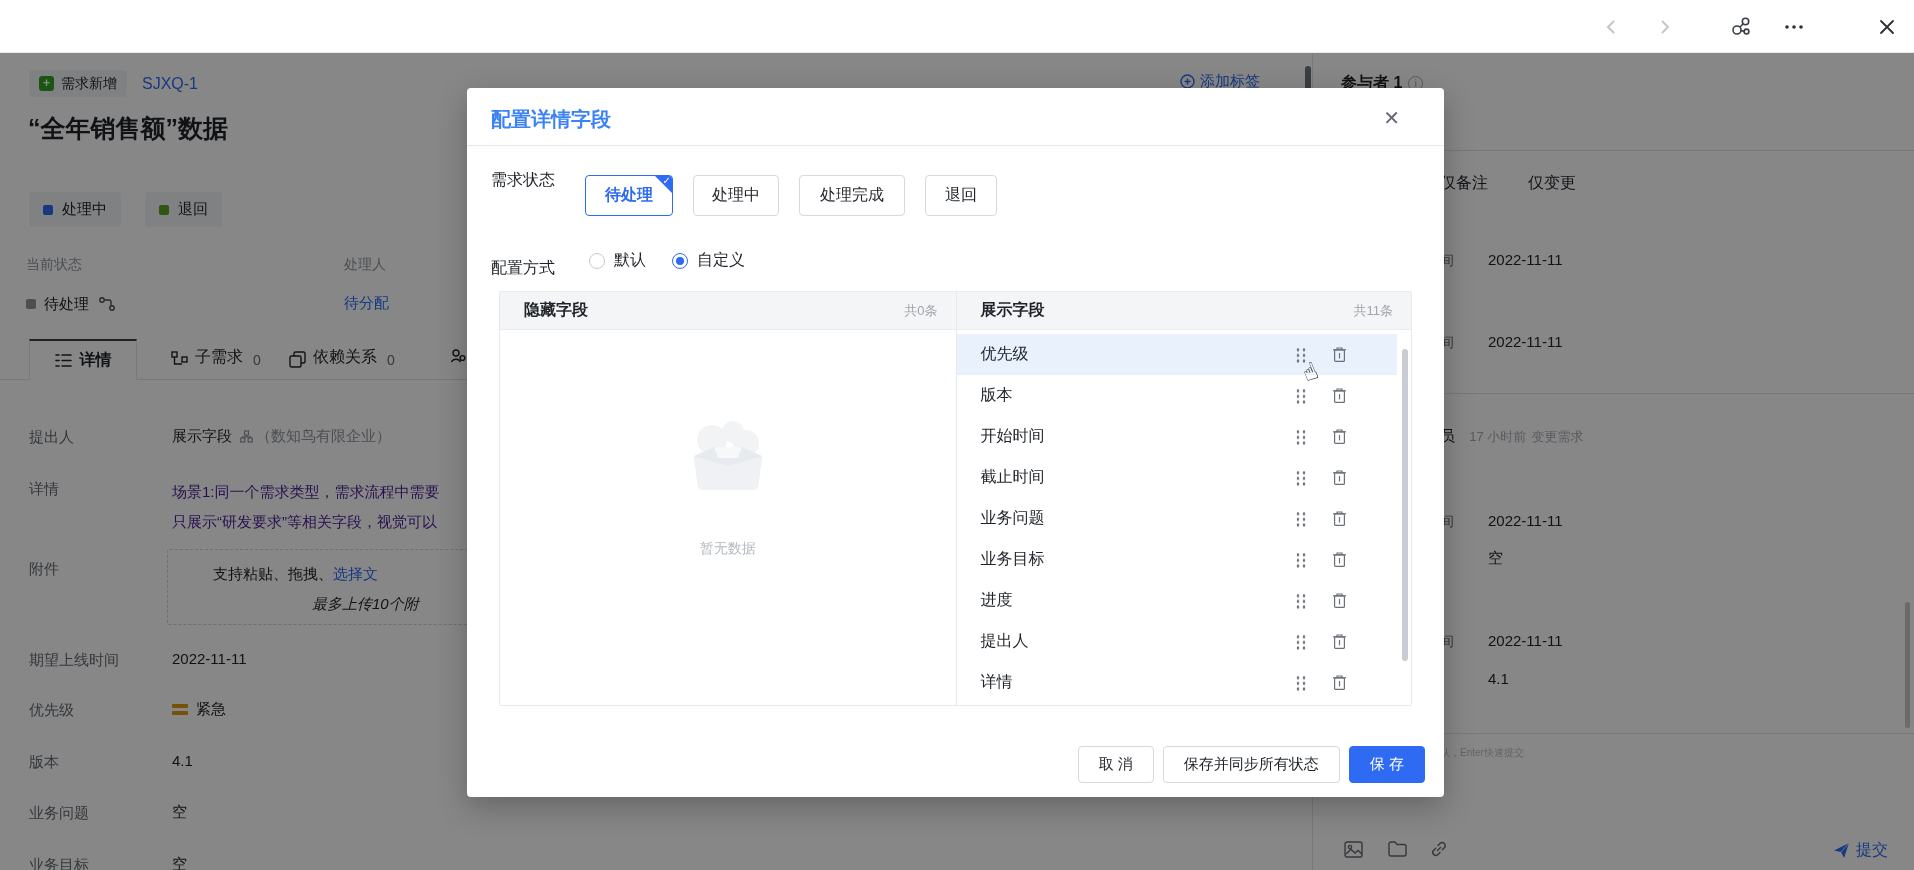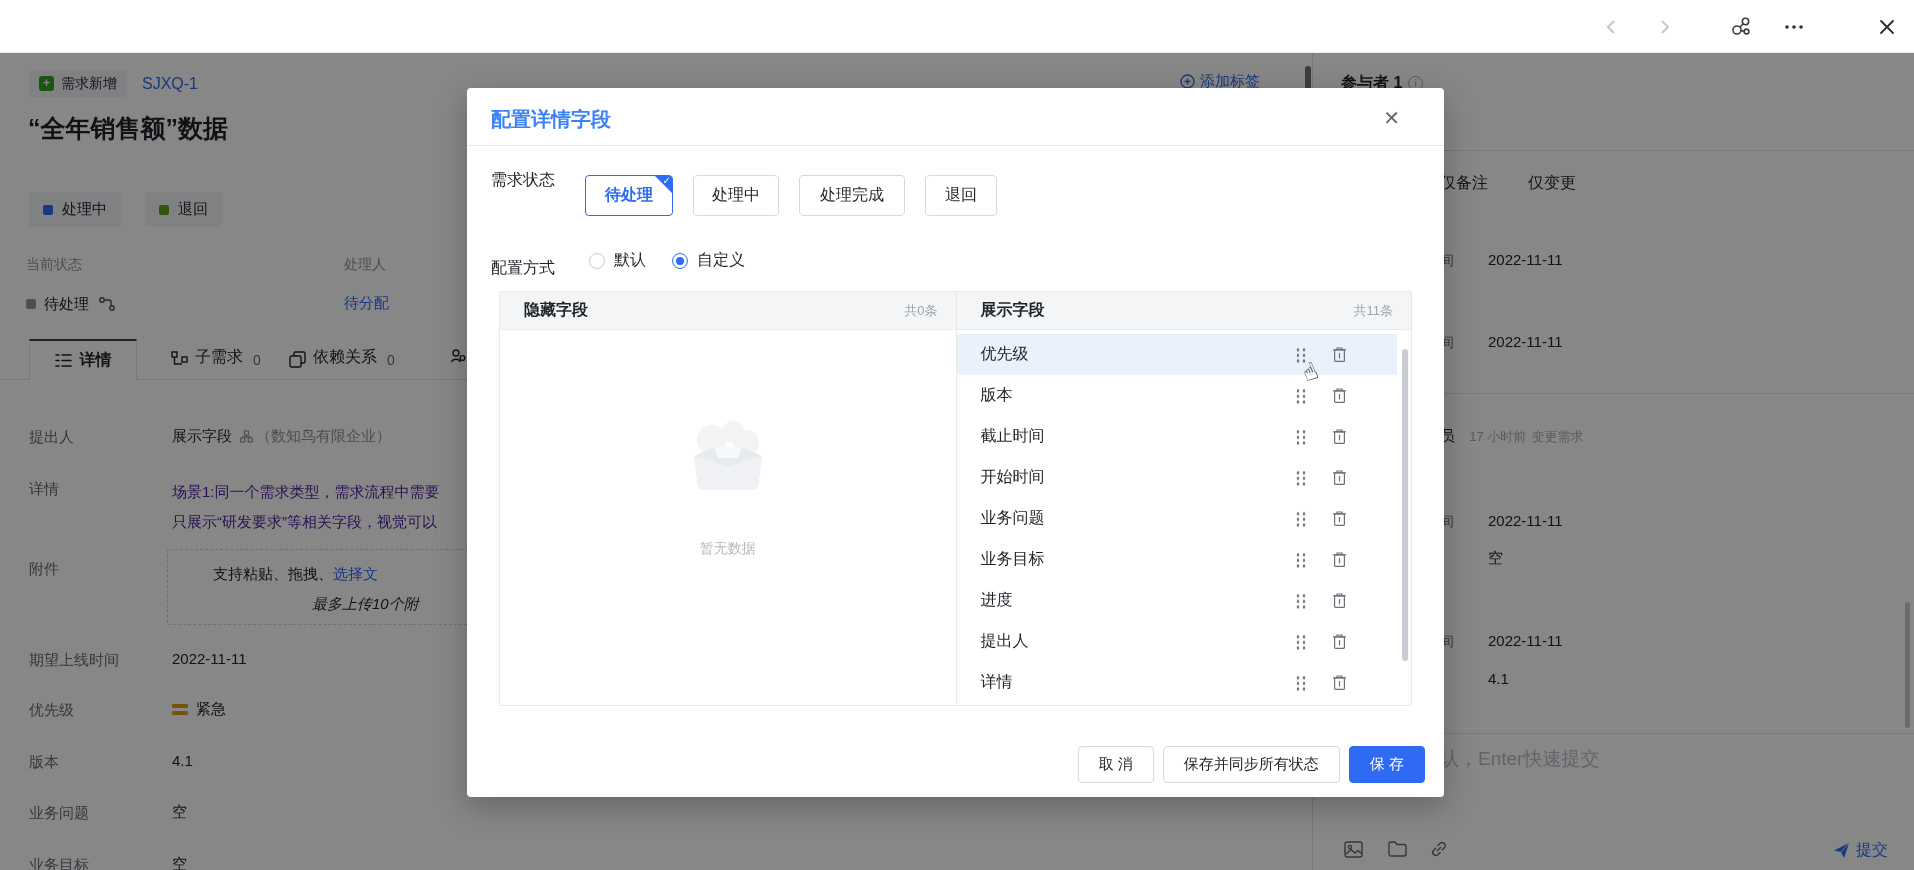--- a/index.html
+++ b/index.html
@@ -47,21 +47,21 @@
   .content-scrollthumb{position:absolute;left:1305px;top:66px;width:6px;height:28px;border-radius:3px;background:#6f747c;}
 
   
   .sb-vdivider{position:absolute;left:1312px;top:53px;width:1px;height:817px;background:#e4e5e7;}
   .sb-hdiv{position:absolute;left:1313px;width:601px;height:1px;background:#e4e5e7;}
   .sb-tab{position:absolute;top:173px;font-size:16px;color:#1f2329;cursor:pointer;}
   .sb-frag{position:absolute;font-size:14px;color:#646a73;}
   .sb-val{position:absolute;left:1488px;font-size:15px;color:#1f2329;}
   .sb-activity{position:absolute;top:427px;left:1440px;font-size:15px;color:#1f2329;white-space:nowrap;}
   .sb-activity .g{color:#a6abb3;font-size:13px;}
-  .sb-placeholder{position:absolute;left:1440px;top:746px;font-size:19px;color:#b8bdc4;white-space:nowrap;}
+  .sb-placeholder{position:absolute;left:1440px;top:746px;font-size:10px;color:#b8bdc4;white-space:nowrap;}
   .sb-scrollthumb{position:absolute;left:1905px;top:602px;width:5px;height:126px;border-radius:3px;background:#c7cacf;}
   .sb-ic{position:absolute;top:838px;width:22px;height:22px;display:flex;align-items:center;justify-content:center;cursor:pointer;}
   .sb-submit{position:absolute;left:1833px;top:840px;display:flex;align-items:center;gap:6px;font-size:16px;color:#2e6bf2;cursor:pointer;}
 
   
   .modal{position:absolute;left:467px;top:88px;width:977px;height:709px;background:#fff;border-radius:4px;z-index:20;box-shadow:0 10px 30px rgba(0,0,0,.25);}
   .m-title{position:absolute;left:24px;top:18px;font-size:20px;color:#3b82f6;font-weight:700;}
   .m-close{position:absolute;right:44px;top:18px;font-size:20px;color:#646a73;cursor:pointer;line-height:24px;}
   .m-hdiv{position:absolute;left:0;top:57px;width:977px;height:1px;background:#e8e9eb;}
   .m-row-label{position:absolute;left:24px;font-size:16px;color:#1f2329;}
@@ -396,31 +396,31 @@
             <span>版本</span>
             <span class="dots"></span>
             <span class="trash"><svg width="15" height="17" viewBox="0 0 15 17" fill="none" stroke="#6b7078" stroke-width="1.2">
                   <path d="M1 3.8 h13"></path>
                   <path d="M5 3.8 V2 h5 v1.8"></path>
                   <rect x="2.6" y="3.8" width="9.8" height="11.6" rx="1"></rect>
                   <path d="M7.5 7 v5.4"></path>
                 </svg></span>
           </div>
           <div class="frow">
+            <span>开始时间</span>
+            <span class="dots"></span>
+            <span class="trash"><svg width="15" height="17" viewBox="0 0 15 17" fill="none" stroke="#6b7078" stroke-width="1.2">
+                  <path d="M1 3.8 h13"></path>
+                  <path d="M5 3.8 V2 h5 v1.8"></path>
+                  <rect x="2.6" y="3.8" width="9.8" height="11.6" rx="1"></rect>
+                  <path d="M7.5 7 v5.4"></path>
+                </svg></span>
+          </div>
+          <div class="frow">
             <span>截止时间</span>
-            <span class="dots"></span>
-            <span class="trash"><svg width="15" height="17" viewBox="0 0 15 17" fill="none" stroke="#6b7078" stroke-width="1.2">
-                  <path d="M1 3.8 h13"></path>
-                  <path d="M5 3.8 V2 h5 v1.8"></path>
-                  <rect x="2.6" y="3.8" width="9.8" height="11.6" rx="1"></rect>
-                  <path d="M7.5 7 v5.4"></path>
-                </svg></span>
-          </div>
-          <div class="frow">
-            <span>开始时间</span>
             <span class="dots"></span>
             <span class="trash"><svg width="15" height="17" viewBox="0 0 15 17" fill="none" stroke="#6b7078" stroke-width="1.2">
                   <path d="M1 3.8 h13"></path>
                   <path d="M5 3.8 V2 h5 v1.8"></path>
                   <rect x="2.6" y="3.8" width="9.8" height="11.6" rx="1"></rect>
                   <path d="M7.5 7 v5.4"></path>
                 </svg></span>
           </div>
           <div class="frow">
             <span>业务问题</span>

